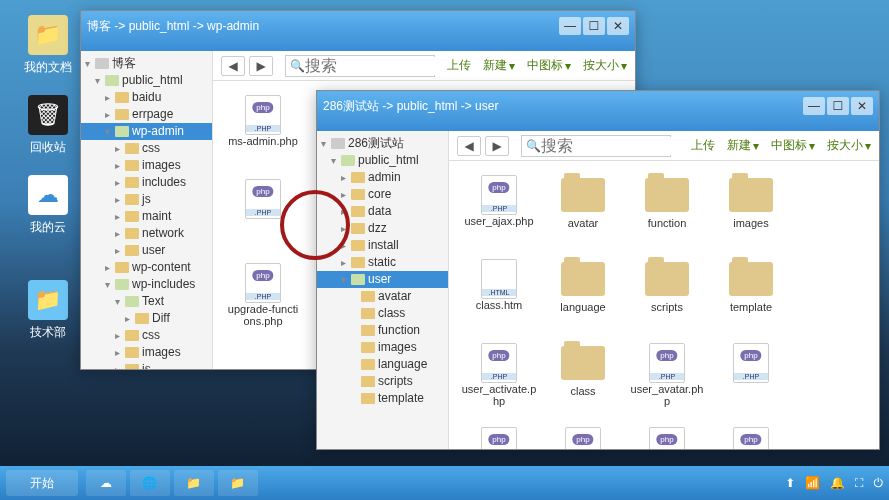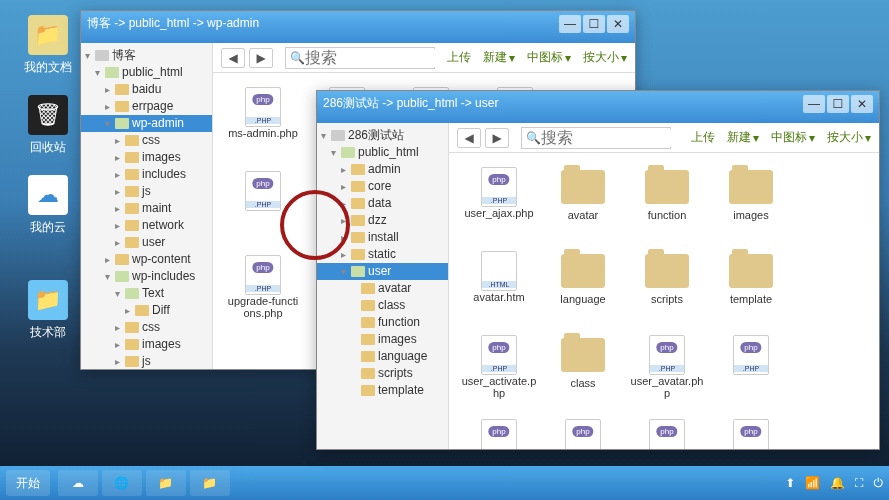--- a/index.html
+++ b/index.html
@@ -6,21 +6,21 @@
 body{width:889px;height:500px;overflow:hidden;background:linear-gradient(180deg,#4d9dd0 0%,#3b7fb5 40%,#1f3955 70%,#0c1a2a 100%);position:relative}
 .desktop-icon{position:absolute;width:60px;text-align:center;color:#fff;cursor:pointer}
 .desktop-icon .ic{width:40px;height:40px;margin:0 auto 4px;border-radius:4px;display:flex;align-items:center;justify-content:center;font-size:22px}
 .di1{left:18px;top:15px}.di1 .ic{background:#e8d98c}
 .di2{left:18px;top:95px}.di2 .ic{background:#222}
 .di3{left:18px;top:175px}.di3 .ic{background:#fff;color:#3b8dd6}
 .di4{left:18px;top:280px}.di4 .ic{background:#6cc5f4}
 .window{position:absolute;background:#fff;border:1px solid #888;box-shadow:0 3px 15px rgba(0,0,0,.3);display:flex;flex-direction:column}
 .w1{left:80px;top:10px;width:556px;height:360px;z-index:1}
 .w2{left:316px;top:90px;width:564px;height:360px;z-index:2}
-.titlebar{height:32px;background:linear-gradient(180deg,#5eb3ef,#3a8dd4);color:#fff;display:flex;align-items:flex-start;padding:4px 6px}
+.titlebar{height:40px;background:linear-gradient(180deg,#5eb3ef,#3a8dd4);color:#fff;display:flex;align-items:flex-end;padding:16px 6px}
 .titlebar .bc{flex:1;font-size:12px}
 .titlebar .wbtn{width:22px;height:18px;margin-left:2px;display:flex;align-items:center;justify-content:center;cursor:pointer;color:#333;background:rgba(255,255,255,.6);border-radius:2px}
 .win-body{flex:1;display:flex;overflow:hidden}
 .tree{width:132px;background:#f4f4f4;border-right:1px solid #ddd;overflow:auto;padding:4px 0}
 .tn{display:flex;align-items:center;padding:1px 2px 1px 4px;white-space:nowrap;cursor:pointer;color:#333;line-height:15px}
 .tn.sel{background:#3b8dd6;color:#fff}
 .tn .tg{width:10px;color:#888;font-size:10px}
 .tn .fld{width:14px;height:11px;background:#e8c878;border-radius:1px;margin-right:3px;flex-shrink:0}
 .tn .fld.open{background:#c8e0a8}
 .tn .drv{width:14px;height:11px;background:#ccc;border-radius:1px;margin-right:3px;flex-shrink:0}
@@ -36,21 +36,21 @@
 .folder-ico{width:44px;height:34px;background:#e0c88c;border-radius:3px;margin:3px auto 5px;position:relative}
 .folder-ico::before{content:"";position:absolute;top:-5px;left:3px;width:16px;height:6px;background:#e0c88c;border-radius:2px 2px 0 0}
 .php-page{width:36px;height:40px;background:#fff;border:1px solid #ccc;border-radius:2px;margin:0 auto;position:relative}
 .php-page::before{content:"php";position:absolute;top:6px;left:50%;transform:translateX(-50%);background:#7a6db0;color:#fff;border-radius:8px;padding:1px 4px;font-size:8px}
 .php-page::after{content:".PHP";position:absolute;bottom:2px;left:0;right:0;background:#d0e4f4;color:#336;font-size:7px;text-align:center}
 .html-page{width:36px;height:40px;background:#fff;border:1px solid #ccc;border-radius:2px;margin:0 auto;position:relative}
 .html-page::after{content:".HTML";position:absolute;bottom:2px;left:0;right:0;background:#d0e4f4;color:#336;font-size:7px;text-align:center}
 .file-name{font-size:11px;color:#333;line-height:12px;word-break:break-all;padding:0 2px}
 .annotation{position:absolute;left:280px;top:190px;width:70px;height:70px;border:4px solid #a01818;border-radius:50%;z-index:5;pointer-events:none}
 .taskbar{position:absolute;left:0;right:0;bottom:0;height:34px;background:linear-gradient(180deg,#4ba8e8,#2c7fc5);display:flex;align-items:center;padding:0 6px}
-.start-btn{height:26px;padding:0 10px;background:rgba(255,255,255,.15);border-radius:3px;color:#fff;display:flex;align-items:center;cursor:pointer;margin-right:8px}
+.start-btn{height:26px;padding:0 24px;background:rgba(255,255,255,.15);border-radius:3px;color:#fff;display:flex;align-items:center;cursor:pointer;margin-right:8px}
 .task-item{width:40px;height:26px;background:rgba(255,255,255,.12);margin-right:4px;border-radius:2px;display:flex;align-items:center;justify-content:center;cursor:pointer;color:#fff}
 .tray{margin-left:auto;display:flex;align-items:center;gap:10px;color:#fff}
 .tray span{cursor:pointer}
 </style>
 </head>
 <body>
 
 <div class="desktop-icon di1">
     <div class="ic">📁</div>
     <div>我的文档</div>
@@ -229,21 +229,21 @@
           <div class="file-item">
             <div class="folder-ico"></div>
             <div class="file-name">function</div>
           </div>
           <div class="file-item">
             <div class="folder-ico"></div>
             <div class="file-name">images</div>
           </div>
           <div class="file-item">
             <div class="html-page"></div>
-            <div class="file-name">avatar.htm</div>
+            <div class="file-name">class.htm</div>
           </div>
           <div class="file-item">
             <div class="folder-ico"></div>
             <div class="file-name">language</div>
           </div>
           <div class="file-item">
             <div class="folder-ico"></div>
             <div class="file-name">scripts</div>
           </div>
           <div class="file-item">

